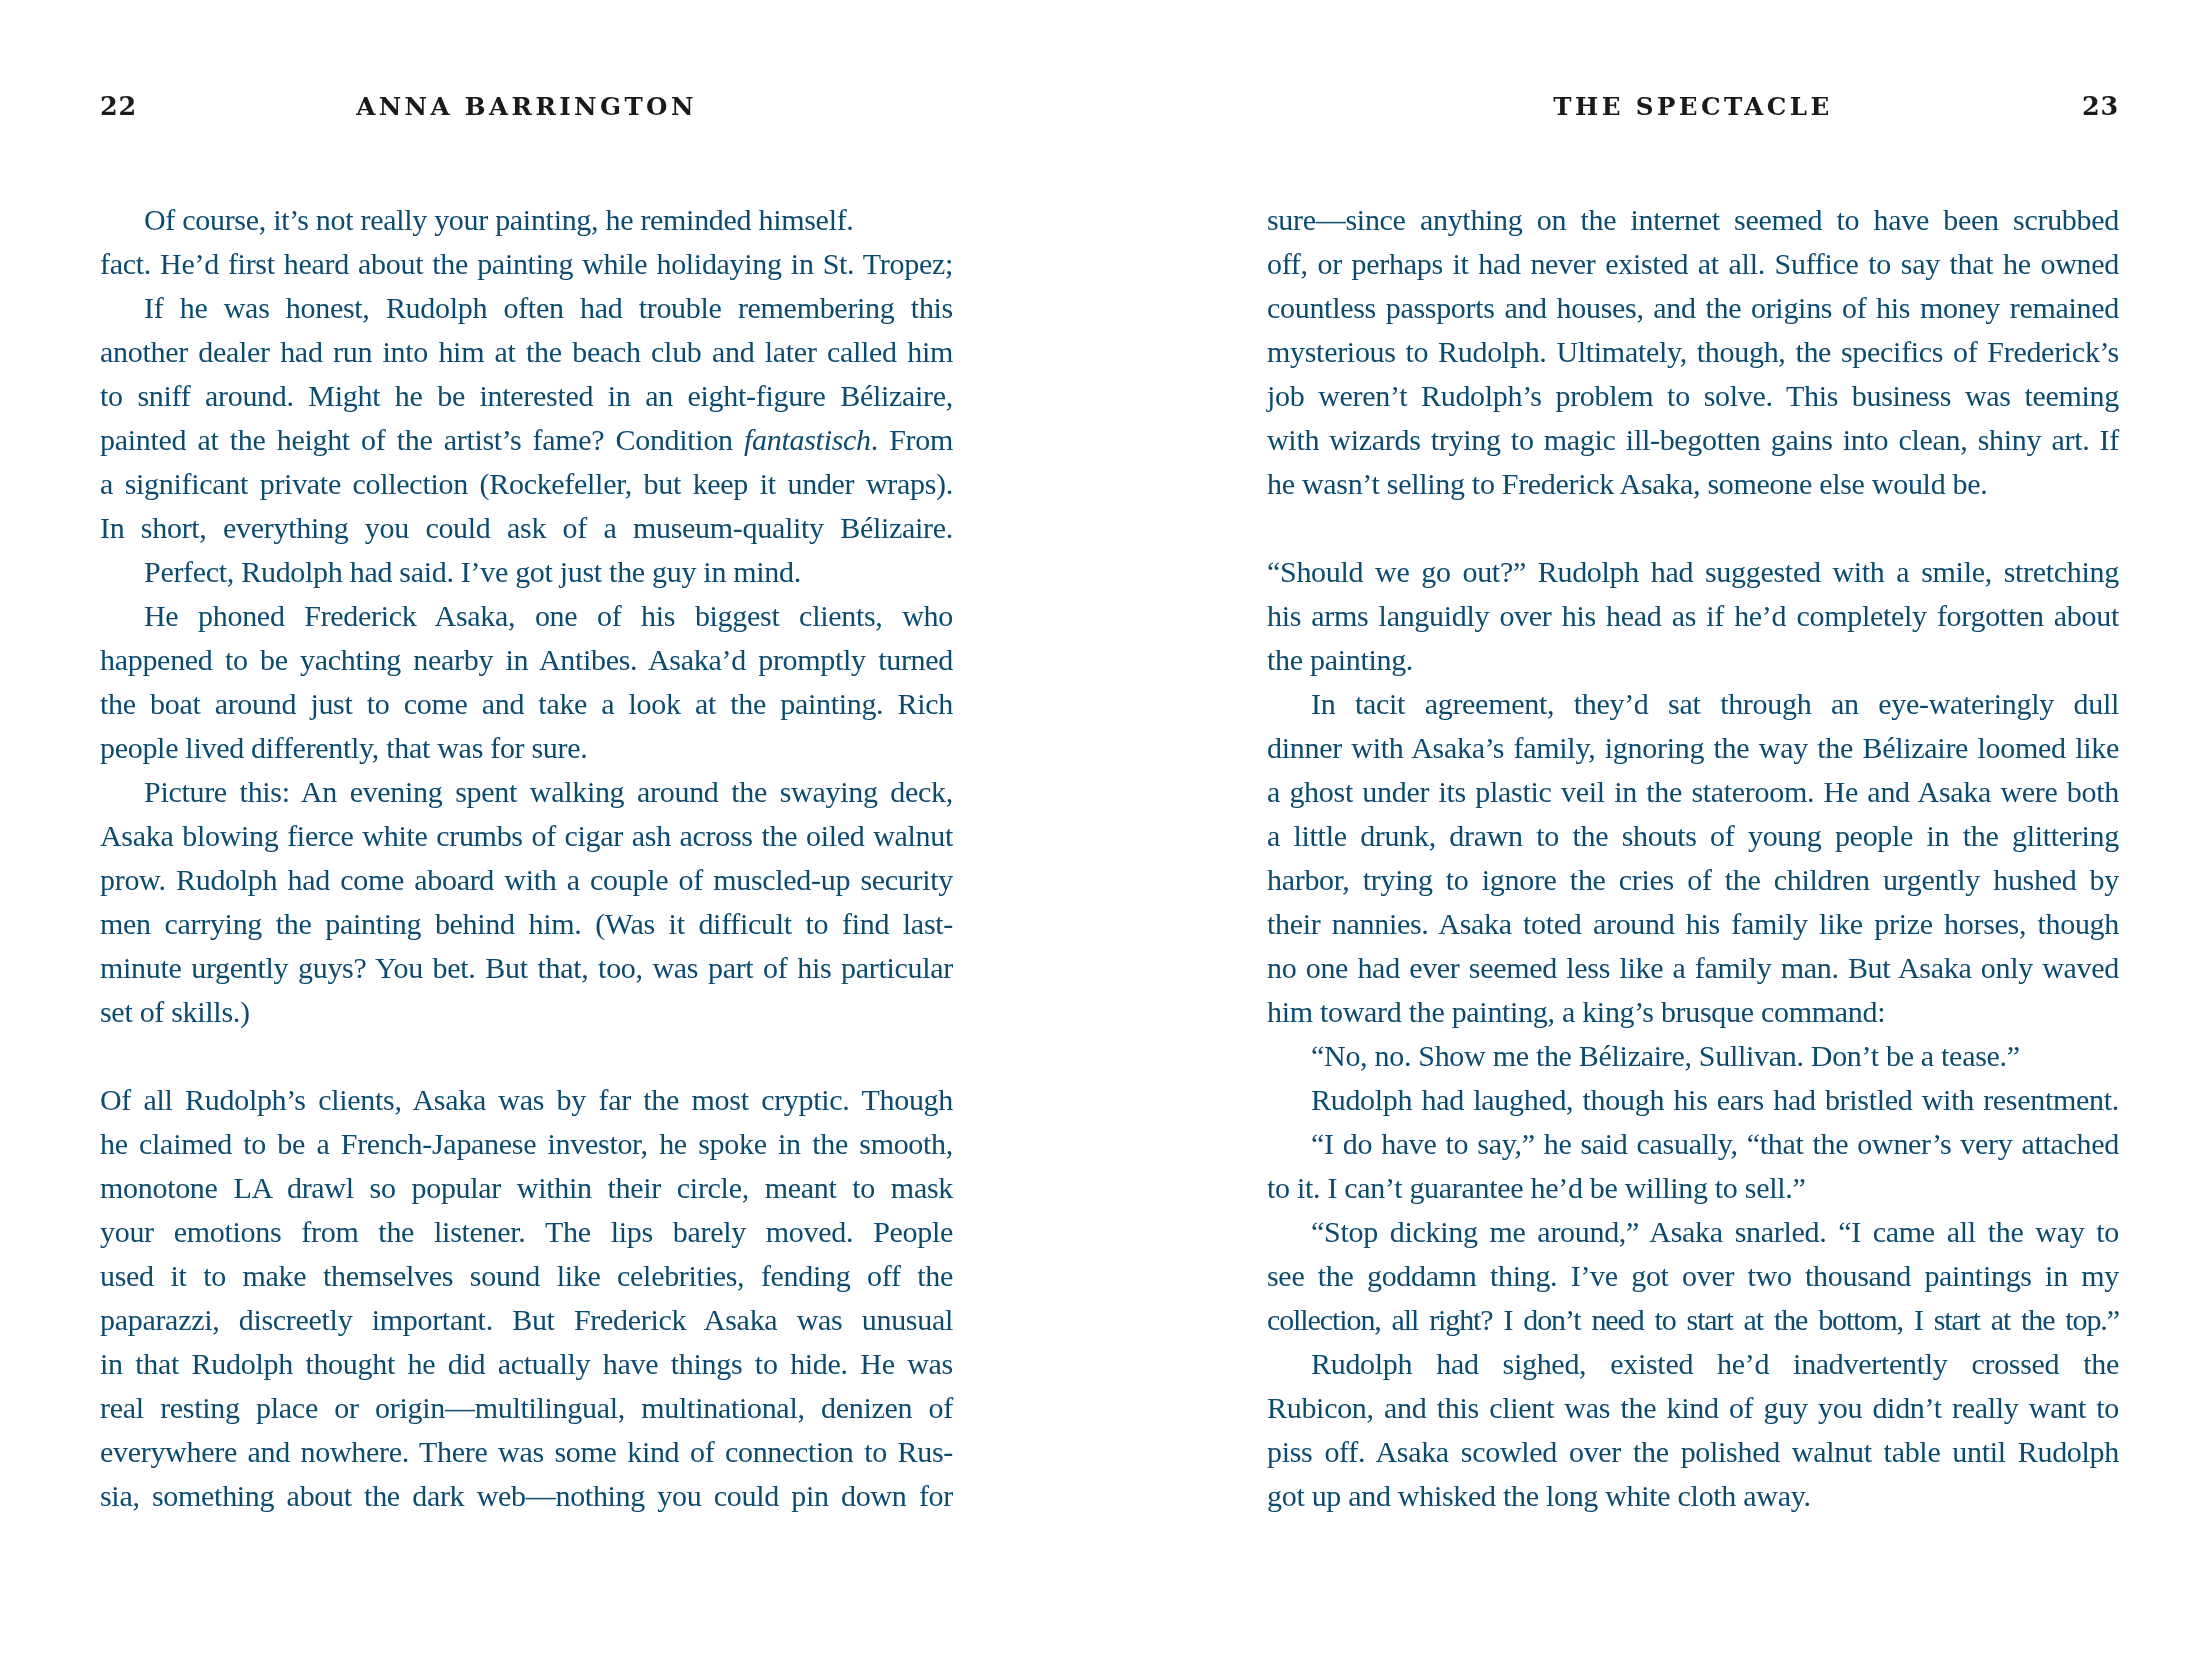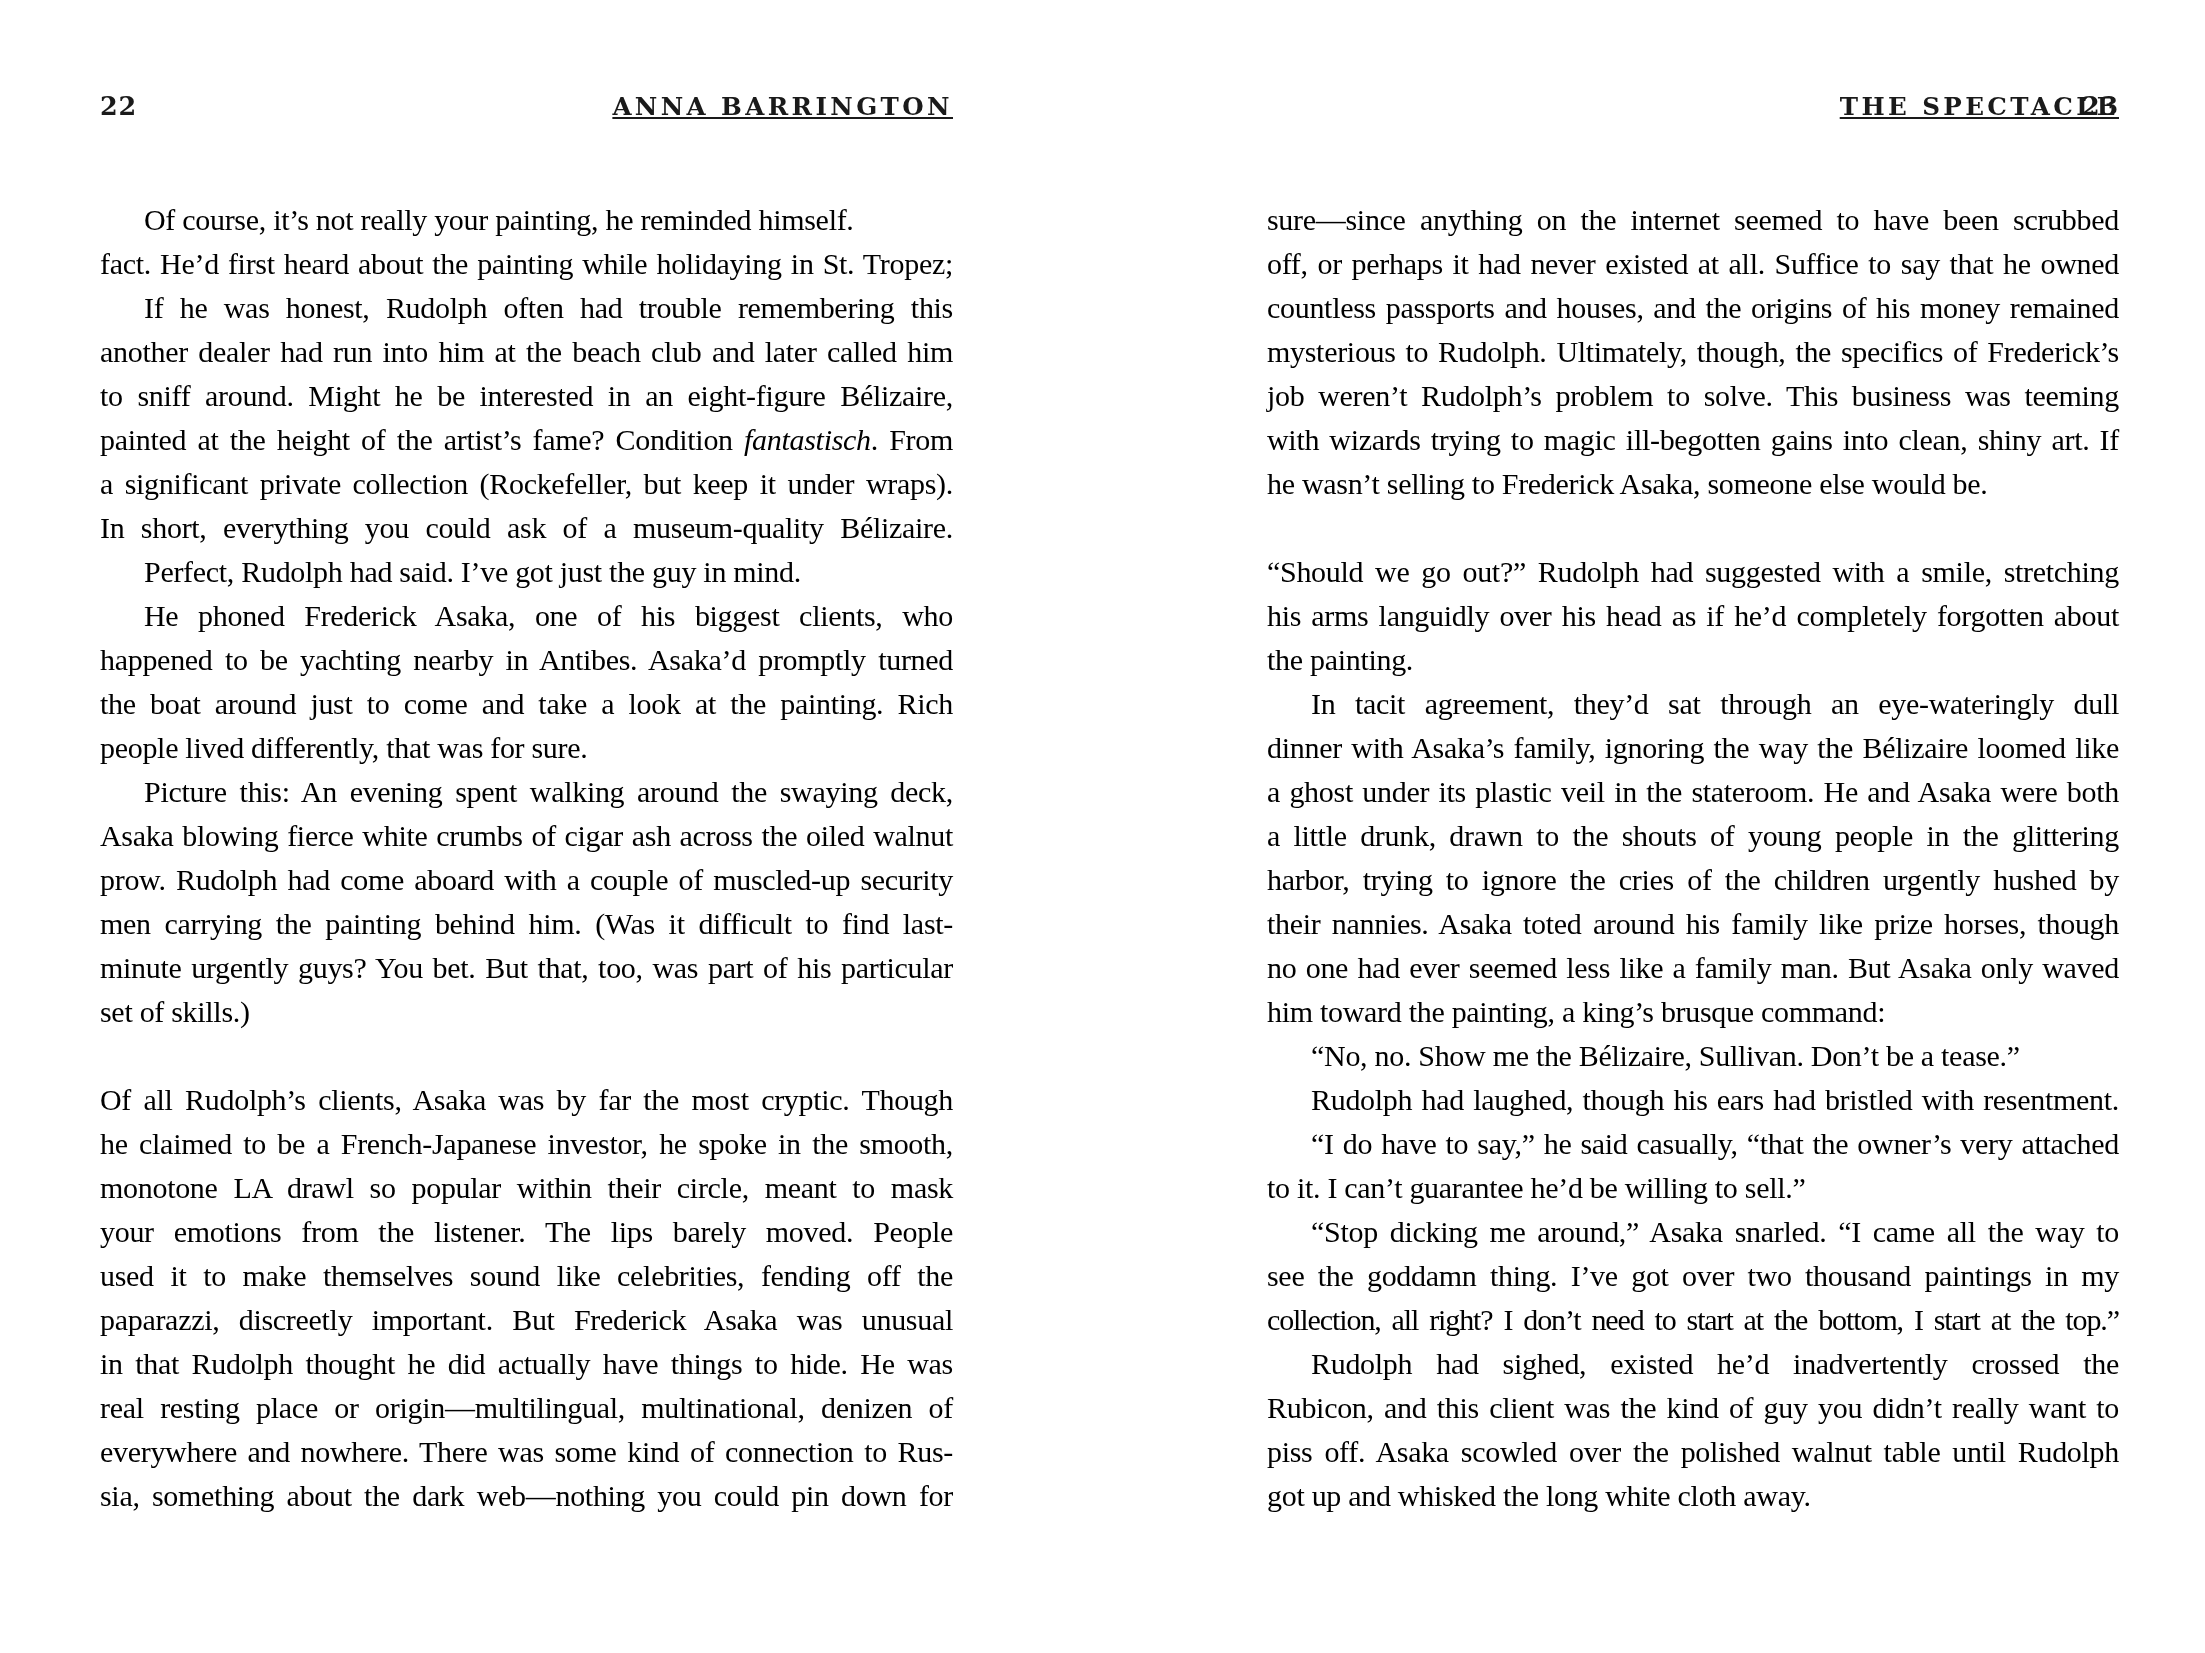--- a/index.html
+++ b/index.html
@@ -28,45 +28,44 @@
     position: absolute;
     top: 88px;
     left: 0;
     right: 0;
     height: 37px;
     font-family: "DejaVu Serif", serif;
     font-weight: 700;
     color: #1a1a1a;
   }
   .running-title {
-    text-align: right;
+    text-align: center;
     font-size: 24.6px;
     line-height: 37px;
     letter-spacing: 3.4px;
-    text-decoration: underline;
   }
   .folio {
     position: absolute;
     top: 0;
     font-size: 25.4px;
     line-height: 37px;
     letter-spacing: 0.8px;
   }
   .folio-left  { left: 0; }
   .folio-right { right: 0; }
 
   .body-text {
     position: absolute;
     top: 198px;
     left: 0;
     right: 0;
     font-size: 30px;
     line-height: 44px;
     letter-spacing: -0.3px;
-    color: #000000;
+    color: #0c4a6e;
   }
   .line {
     height: 44px;
     white-space: nowrap;
     text-align: left;
   }
   .line.jst {
     text-align: justify;
     text-align-last: justify;
   }

